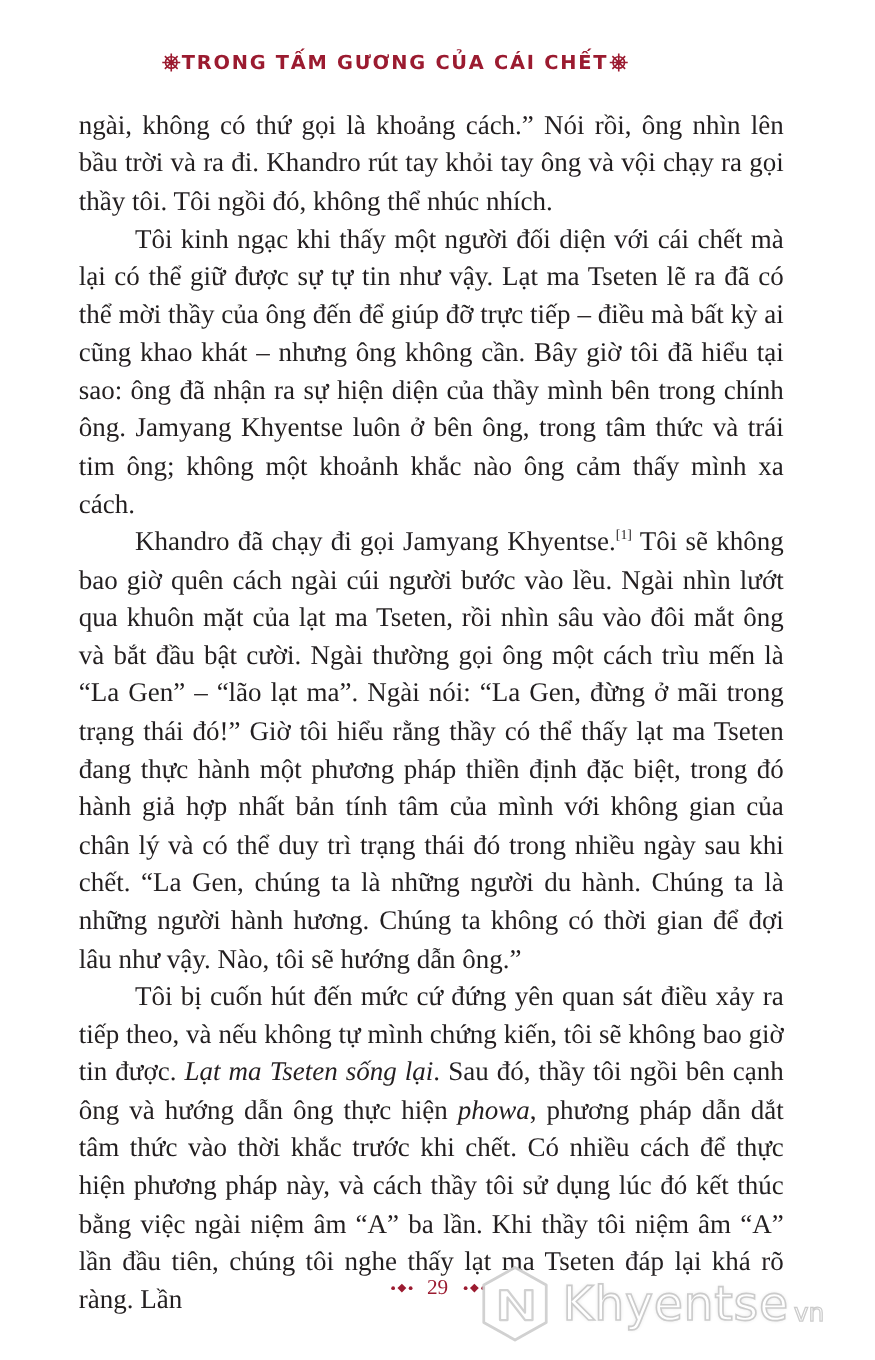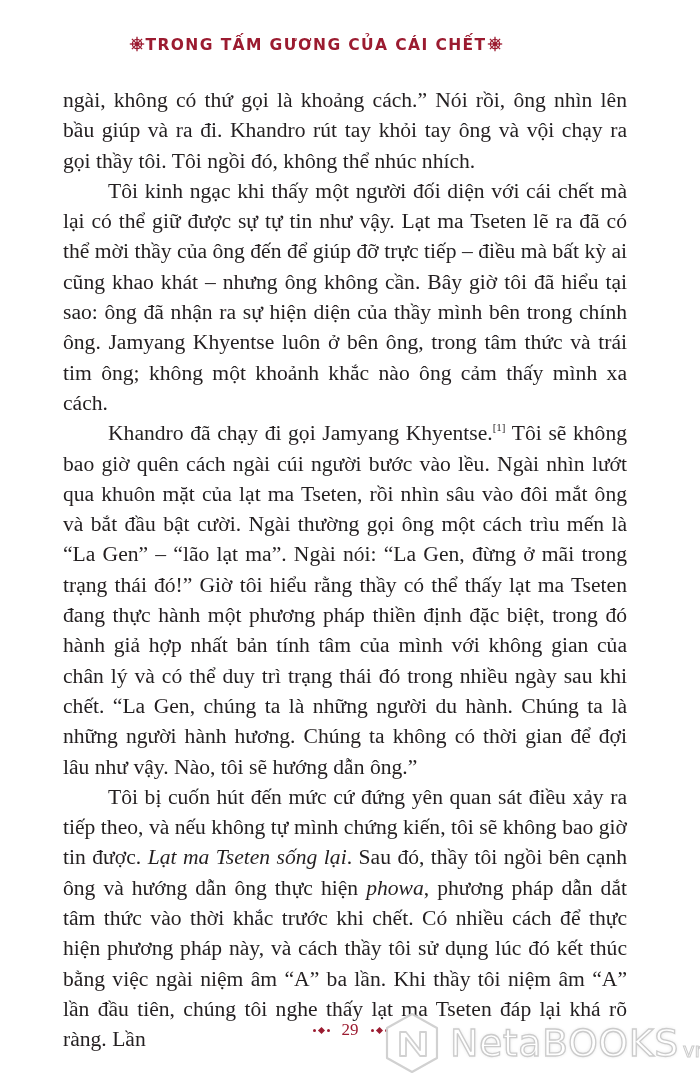--- a/index.html
+++ b/index.html
@@ -15,20 +15,21 @@
       font-family: "Liberation Serif", "DejaVu Serif", serif;
       color: #231f20;
     }
     .running-head {
       position: absolute;
       top: 36px;
       left: 0;
       width: 632px;
       height: 28px;
       display: flex;
+      align-items: center;
       justify-content: center;
     }
     .running-head .title {
       font-family: "DejaVu Sans", "Liberation Sans", sans-serif;
       font-size: 15.5px;
       letter-spacing: 1.4px;
       color: var(--accent);
       font-weight: 600;
       white-space: nowrap;
     }
@@ -147,21 +148,21 @@
         <line x1="8" y1="0.8" x2="8" y2="15.2"></line>
         <line x1="0.8" y1="8" x2="15.2" y2="8"></line>
         <line x1="2.9" y1="2.9" x2="13.1" y2="13.1"></line>
         <line x1="13.1" y1="2.9" x2="2.9" y2="13.1"></line>
       </g>
     </svg>
   </span>
 </div>
 
 <div class="text-block">
-  <p>ngài, không có thứ gọi là khoảng cách.” Nói rồi, ông nhìn lên bầu giúp và ra đi. Khandro rút tay khỏi tay ông và vội chạy ra gọi thầy tôi. Tôi ngồi đó, không thể nhúc nhích.</p>
+  <p>ngài, không có thứ gọi là khoảng cách.” Nói rồi, ông nhìn lên bầu trời và ra đi. Khandro rút tay khỏi tay ông và vội chạy ra gọi thầy tôi. Tôi ngồi đó, không thể nhúc nhích.</p>
   <p class="indent">Tôi kinh ngạc khi thấy một người đối diện với cái chết mà lại có thể giữ được sự tự tin như vậy. Lạt ma Tseten lẽ ra đã có thể mời thầy của ông đến để giúp đỡ trực tiếp – điều mà bất kỳ ai cũng khao khát – nhưng ông không cần. Bây giờ tôi đã hiểu tại sao: ông đã nhận ra sự hiện diện của thầy mình bên trong chính ông. Jamyang Khyentse luôn ở bên ông, trong tâm thức và trái tim ông; không một khoảnh khắc nào ông cảm thấy mình xa cách.</p>
   <p class="indent"><span>Khandro đã chạy đi gọi Jamyang Khyentse.</span><sup>[1]</sup><span> Tôi sẽ không bao giờ quên cách ngài cúi người bước vào lều. Ngài nhìn lướt qua khuôn mặt của lạt ma Tseten, rồi nhìn sâu vào đôi mắt ông và bắt đầu bật cười. Ngài thường gọi ông một cách trìu mến là “La Gen” – “lão lạt ma”. Ngài nói: “La Gen, đừng ở mãi trong trạng thái đó!” Giờ tôi hiểu rằng thầy có thể thấy lạt ma Tseten đang thực hành một phương pháp thiền định đặc biệt, trong đó hành giả hợp nhất bản tính tâm của mình với không gian của chân lý và có thể duy trì trạng thái đó trong nhiều ngày sau khi chết. “La Gen, chúng ta là những người du hành. Chúng ta là những người hành hương. Chúng ta không có thời gian để đợi lâu như vậy. Nào, tôi sẽ hướng dẫn ông.”</span></p>
   <p class="indent"><span>Tôi bị cuốn hút đến mức cứ đứng yên quan sát điều xảy ra tiếp theo, và nếu không tự mình chứng kiến, tôi sẽ không bao giờ tin được. </span><em>Lạt ma Tseten sống lại</em><span>. Sau đó, thầy tôi ngồi bên cạnh ông và hướng dẫn ông thực hiện </span><em>phowa</em><span>, phương pháp dẫn dắt tâm thức vào thời khắc trước khi chết. Có nhiều cách để thực hiện phương pháp này, và cách thầy tôi sử dụng lúc đó kết thúc bằng việc ngài niệm âm “A” ba lần. Khi thầy tôi niệm âm “A” lần đầu tiên, chúng tôi nghe thấy lạt ma Tseten đáp lại khá rõ ràng. Lần</span></p>
 </div>
 
 <div class="folio">
   <span class="orn">
     <span class="dot"></span>
       <span class="dia"></span>
       <span class="dot"></span>
@@ -174,15 +175,15 @@
   </span>
 </div>
 
 <div class="watermark">
   <span class="logo">
     <svg width="56" height="62" viewBox="0 0 56 62" aria-hidden="true">
       <polygon points="28,2 53,16 53,46 28,60 3,46 3,16" fill="#ffffff" stroke="#cfcfcf" stroke-width="2.2" stroke-linejoin="round"></polygon>
       <path d="M16,44 L16,20 L22,20 L36,38 L36,20 L42,20 L42,44 L36,44 L22,26 L22,44 Z" fill="#ffffff" stroke="#cfcfcf" stroke-width="1.8" stroke-linejoin="round"></path>
     </svg>
   </span>
-  <span class="brand">NetaBOOKS</span>
+  <span class="brand">Khyentse</span>
   <span class="tld">vn</span>
 </div>
 
 </body></html>

